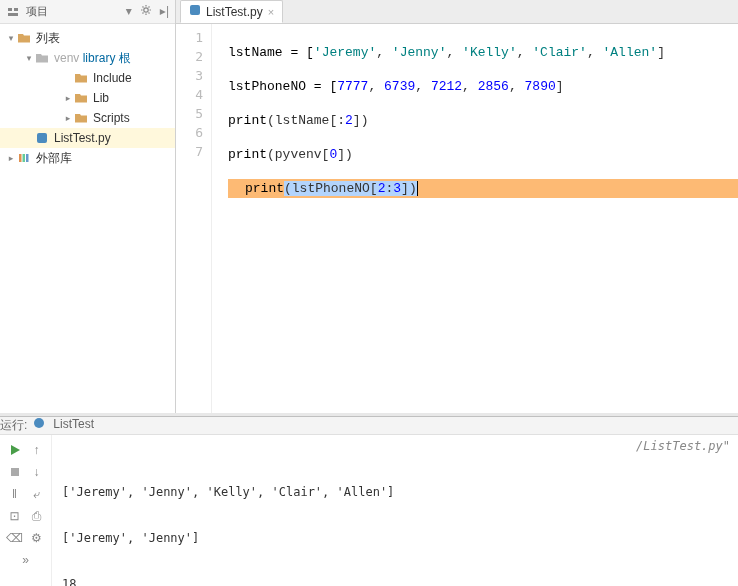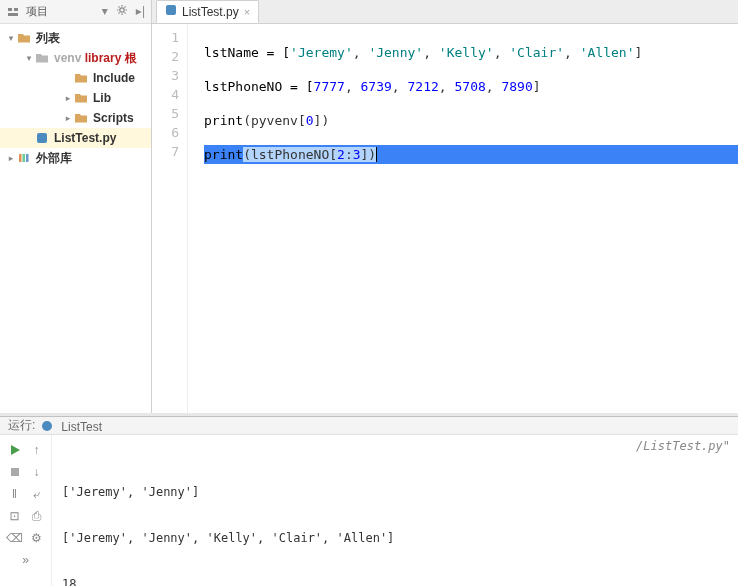--- a/index.html
+++ b/index.html
@@ -1,65 +1,65 @@
 <!DOCTYPE html>
 <html><head>
   <meta charset="utf-8">
   <style>
     * { margin: 0; padding: 0; box-sizing: border-box; }
     body { font-family: "Microsoft YaHei", Arial, sans-serif; font-size: 12px; background: #f0f0f0; color: #333; width: 738px; height: 586px; overflow: hidden; display: flex; flex-direction: column; }
     
     .top-area { display: flex; flex: 1; min-height: 0; }
     
     
-    .sidebar { width: 152px; background: #fff; border-right: 1px solid #d0d0d0; display: flex; flex-direction: column; }
+    .sidebar { width: 176px; background: #fff; border-right: 1px solid #d0d0d0; display: flex; flex-direction: column; }
     .sidebar-header { height: 24px; background: #f5f5f5; border-bottom: 1px solid #e0e0e0; display: flex; align-items: center; padding: 0 6px; gap: 6px; }
     .sidebar-header-icon { width: 14px; height: 14px; display: inline-flex; align-items: center; justify-content: center; color: #666; }
     .sidebar-title { flex: 1; color: #555; font-size: 11px; }
     .sidebar-header-actions { display: flex; gap: 8px; color: #888; }
     
     .tree { padding: 4px 0; font-size: 12px; }
     .tree-item { display: flex; align-items: center; height: 20px; padding-left: 4px; cursor: pointer; }
     .tree-item.highlighted { background: #fff8dc; }
     .indent-0 { padding-left: 6px; }
     .indent-1 { padding-left: 24px; }
     .indent-2 { padding-left: 63px; }
     .arrow { width: 10px; color: #888; font-size: 9px; display: inline-block; text-align: center; }
     .tree-icon { width: 16px; height: 14px; display: inline-flex; align-items: center; justify-content: center; margin-right: 4px; }
-    .tree-label { color: #333; font-weight: bold; }
+    .tree-label { color: #333; }
     .tree-label.dim { color: #aaa; }
-    .tree-label .hint { color: #b91c1c; }
+    .tree-label .hint { color: #0369a1; }
     
     
     .folder-yellow svg path { fill: #d9a760; }
     .folder-gray svg path { fill: #b8b8b8; }
     .py-icon { color: #4b8bbf; }
     
     
     .editor-area { flex: 1; background: #fff; display: flex; flex-direction: column; }
     .tab-bar { height: 24px; background: #ededed; border-bottom: 1px solid #d0d0d0; display: flex; align-items: flex-end; }
     .tab { height: 23px; background: #fff; border: 1px solid #d0d0d0; border-bottom: 1px solid #fff; display: flex; align-items: center; padding: 0 8px; gap: 5px; font-size: 12px; margin-left: 4px; border-radius: 2px 2px 0 0; }
     .tab-close { color: #aaa; font-size: 11px; }
     
     .editor-body { flex: 1; display: flex; font-family: "Consolas", monospace; font-size: 13px; }
     .gutter { width: 36px; background: #fff; color: #bbb; text-align: right; padding: 4px 8px 0 0; border-right: 1px solid #eee; }
     .gutter div { height: 19px; line-height: 19px; }
     .code { flex: 1; padding: 4px 0 0 16px; white-space: pre; }
-    .code-line { height: 19px; line-height: 19px; }
-    .code-line.hl { background: #3b82f6; }
+    .code-line { height: 19px; line-height: 19px; font-family: Liberation Mono, monospace; }
+    .code-line.hl { background: #fdba74; padding-left: 17px; }
     .tok-id { color: #000; }
     .tok-str { color: #008080; }
     .tok-num { color: #0000ff; }
     .tok-fn { color: #000; }
     .cursor { border-right: 1px solid #000; }
     .sel { background: #b3d4fc; }
     
     
     .run-panel { height: 170px; border-top: 1px solid #c0c0c0; background: #fff; display: flex; flex-direction: column; }
-    .run-header { height: 22px; background: #f4f4f4; border-bottom: 1px solid #e0e0e0; display: flex; align-items: flex-end; padding: 0 8px; gap: 6px; font-size: 12px; color: #666; }
+    .run-header { height: 22px; background: #f4f4f4; border-bottom: 1px solid #e0e0e0; display: flex; align-items: flex-start; padding: 0 0; gap: 6px; font-size: 12px; color: #666; }
     .run-icon-small { width: 14px; height: 14px; display: inline-flex; }
     .run-body { flex: 1; display: flex; }
     .run-gutter { width: 52px; border-right: 1px solid #eee; display: flex; flex-direction: column; align-items: center; padding-top: 4px; gap: 0; }
     .run-gutter-row { display: flex; gap: 4px; height: 22px; align-items: center; }
     .run-btn { width: 18px; height: 18px; display: inline-flex; align-items: center; justify-content: center; color: #888; cursor: pointer; }
     .run-btn.green { color: #4a9e4a; }
     .run-output { flex: 1; font-family: "Consolas", monospace; font-size: 12px; padding: 6px 10px; color: #333; white-space: pre; position: relative; }
     .out-path { position: absolute; right: 8px; top: 4px; color: #888; font-style: italic; }
     .out-line { height: 18px; line-height: 18px; }
     
@@ -175,21 +175,22 @@
         <div>1</div>
         <div>2</div>
         <div>3</div>
         <div>4</div>
         <div>5</div>
         <div>6</div>
         <div>7</div>
       </div>
       <div class="code">
 <div class="code-line"><span class="tok-id">lstName = [</span><span class="tok-str">'Jeremy'</span><span>, </span><span class="tok-str">'Jenny'</span><span>, </span><span class="tok-str">'Kelly'</span><span>, </span><span class="tok-str">'Clair'</span><span>, </span><span class="tok-str">'Allen'</span><span>]</span></div>
-<div class="code-line"><span class="tok-id">lstPhoneNO = [</span><span class="tok-num">7777</span><span>, </span><span class="tok-num">6739</span><span>, </span><span class="tok-num">7212</span><span>, </span><span class="tok-num">5708</span><span>, </span><span class="tok-num">7890</span><span>]</span></div>
+<div class="code-line"><span class="tok-id">lstPhoneNO = [</span><span class="tok-num">7777</span><span>, </span><span class="tok-num">6739</span><span>, </span><span class="tok-num">7212</span><span>, </span><span class="tok-num">2856</span><span>, </span><span class="tok-num">7890</span><span>]</span></div>
+<div class="code-line"><span class="tok-fn">print</span><span>(lstName[:</span><span class="tok-num">2</span><span>])</span></div>
 <div class="code-line"><span class="tok-fn">print</span><span>(pyvenv[</span><span class="tok-num">0</span><span>])</span></div>
 <div class="code-line hl"><span class="tok-fn">print</span><span class="sel">(lstPhoneNO[</span><span class="sel tok-num">2</span><span class="sel">:</span><span class="sel tok-num">3</span><span class="sel">])</span><span class="cursor"></span></div>
       </div>
     </div>
   </div>
 </div>
 
 <div class="split-handle"></div>
 
 <div class="run-panel">
@@ -231,21 +232,21 @@
       <div class="run-gutter-row">
         <span class="run-btn">⌫</span>
         <span class="run-btn">⚙</span>
       </div>
       <div class="run-gutter-row">
         <span class="run-btn">»</span>
       </div>
     </div>
     <div class="run-output">
       <span class="out-path">/ListTest.py"</span>
+      <div class="out-line">['Jeremy', 'Jenny', 'Kelly', 'Clair', 'Allen']</div>
       <div class="out-line">['Jeremy', 'Jenny']</div>
-      <div class="out-line">['Jeremy', 'Jenny', 'Kelly', 'Clair', 'Allen']</div>
       <div class="out-line">18</div>
       
       
       
     </div>
   </div>
 </div>
 
 </body></html>

